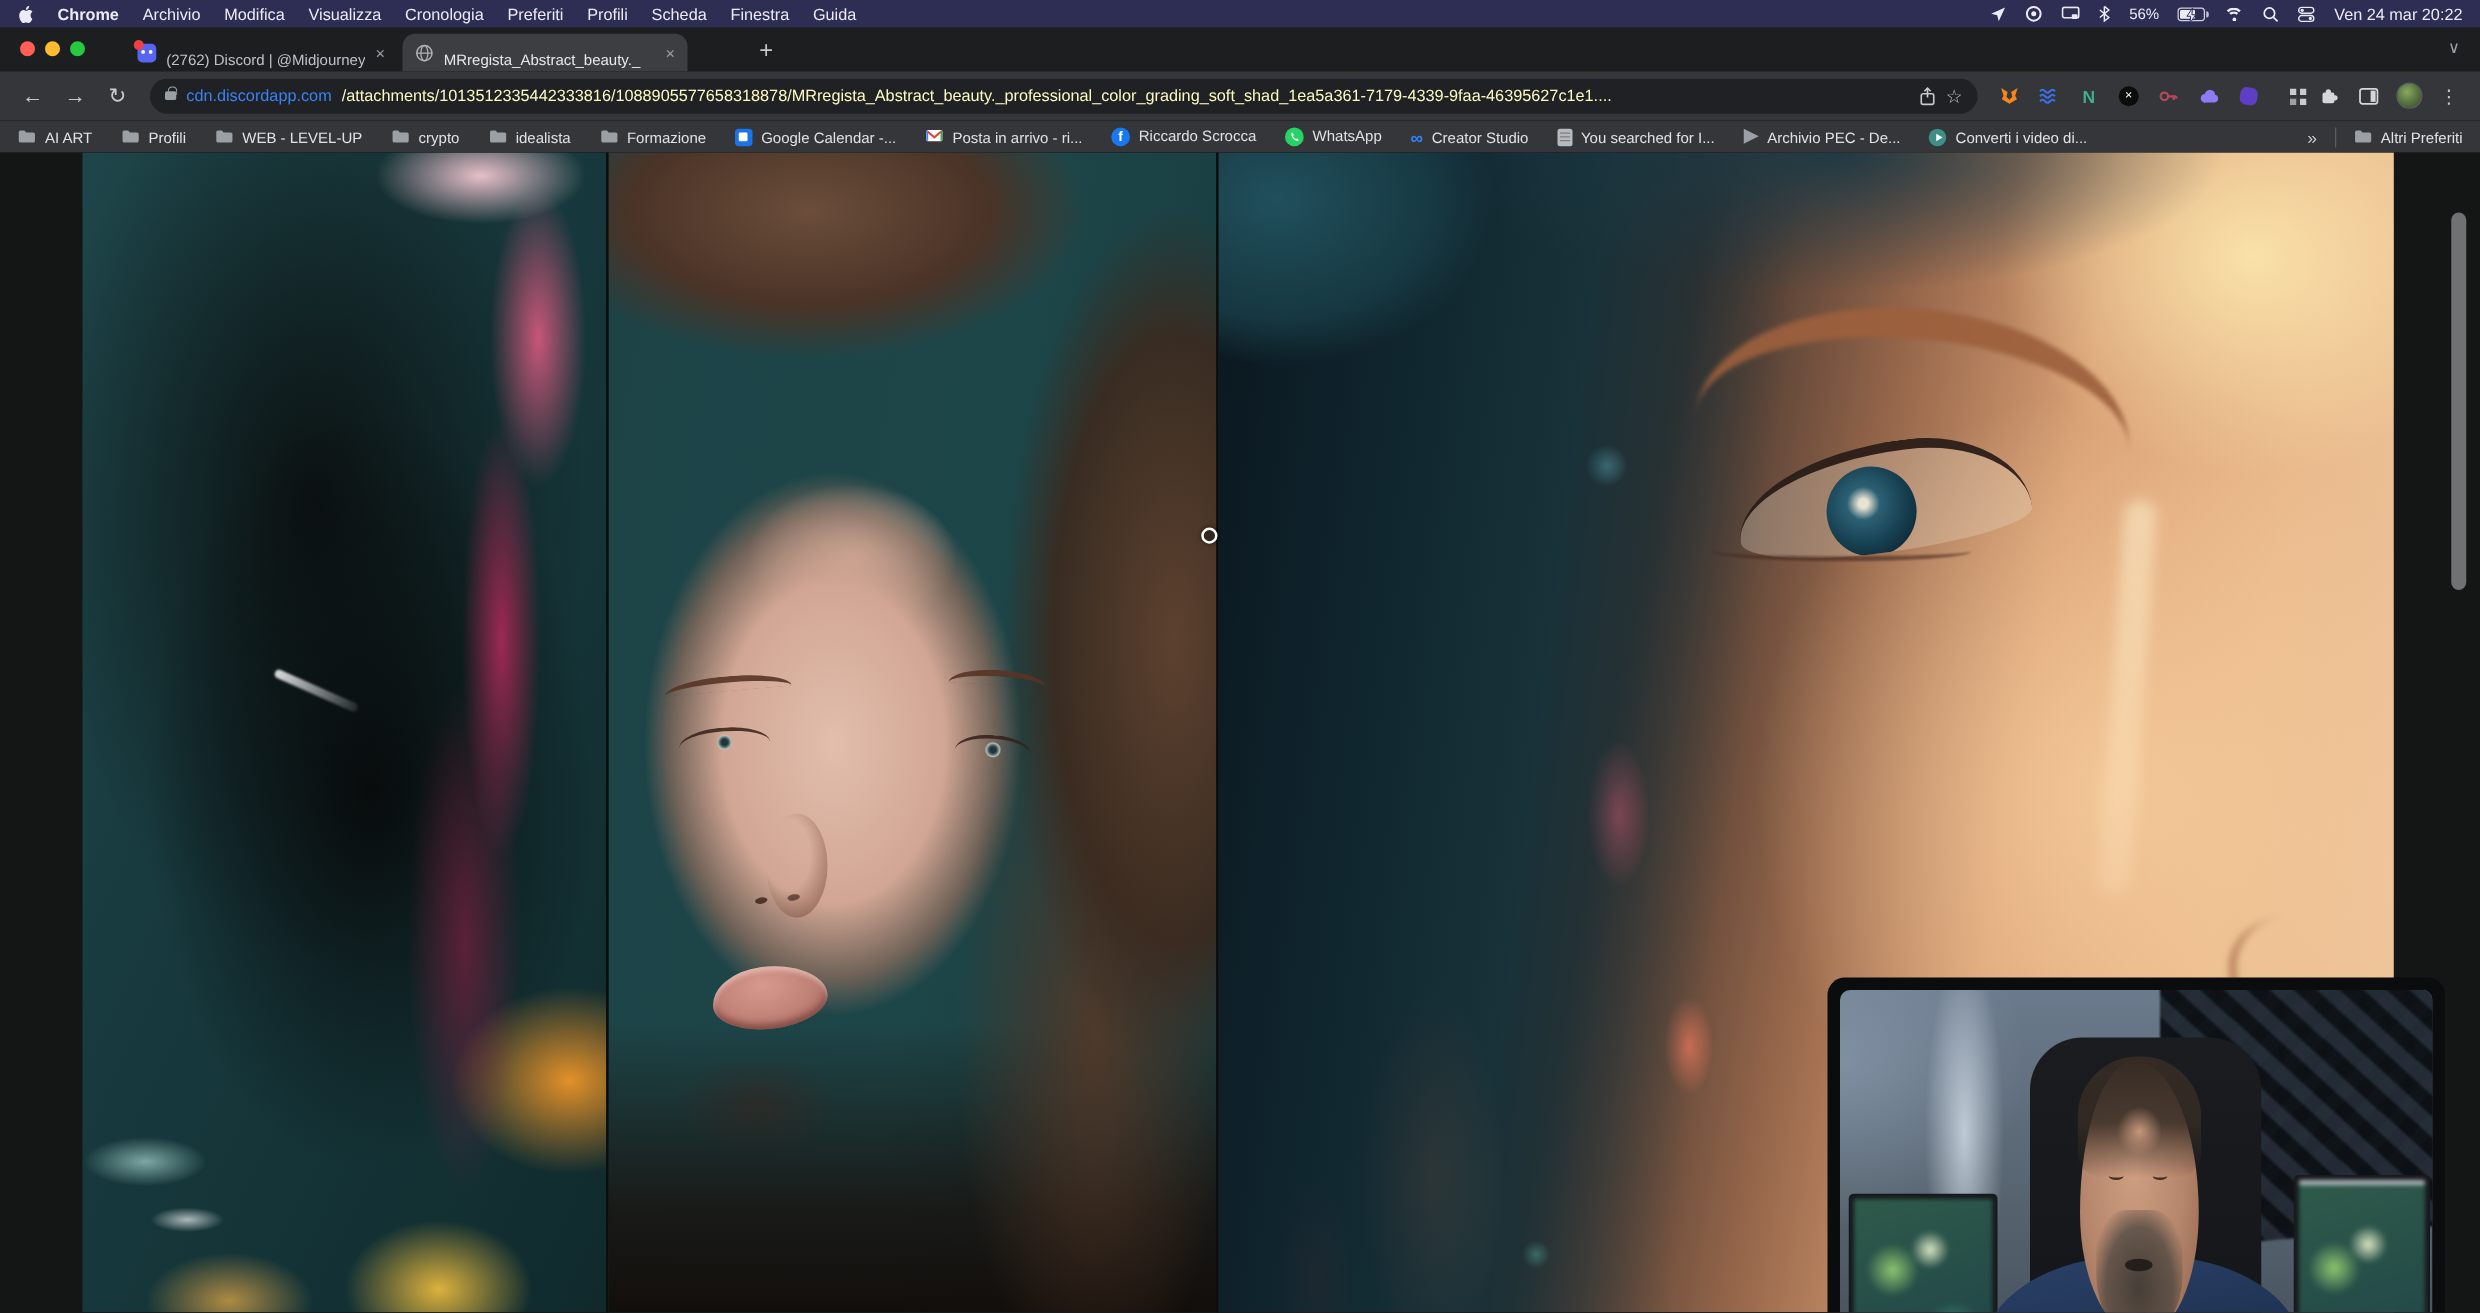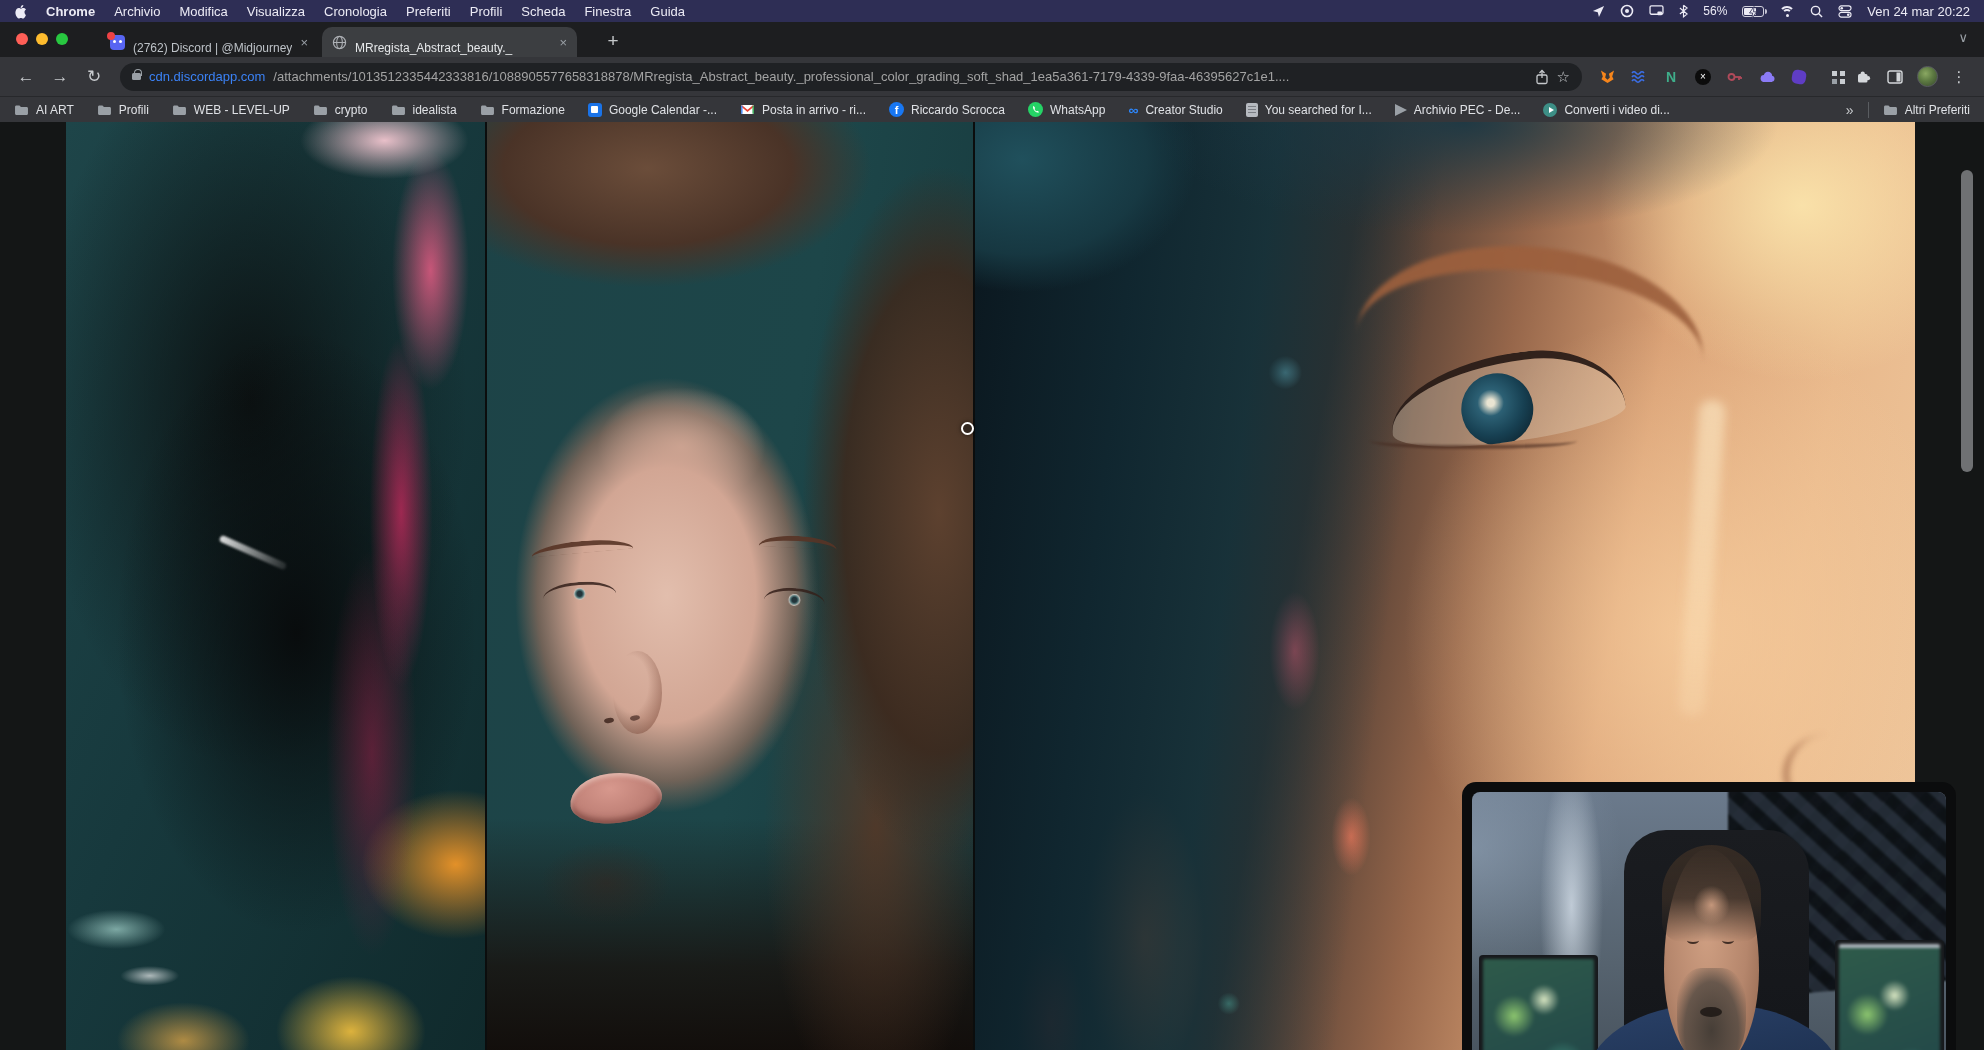--- a/index.html
+++ b/index.html
@@ -32,21 +32,21 @@
 
   
   .tabstrip { position:relative; height:35px; background:#1d1e20; }
   .tl { position:absolute; top:11px; width:12px; height:12px; border-radius:50%; }
   .tl-close { left:16px; background:#ff5f57; }
   .tl-min { left:36px; background:#febc2e; }
   .tl-max { left:56px; background:#28c840; }
   .tab { position:absolute; top:5px; height:30px; display:flex; align-items:center; gap:8px;
     padding:0 10px; font-size:12px; }
   .tab-inactive { left:100px; width:218px; color:#bdc2c7; }
-  .tab-active { left:322px; width:255px; background:#3c3e41; border-radius:10px 10px 0 0; color:#e6e8ea; }
+  .tab-active { left:322px; width:228px; background:#3c3e41; border-radius:10px 10px 0 0; color:#e6e8ea; }
   .tab-title { flex:1; white-space:nowrap; overflow:hidden; text-overflow:ellipsis;margin-top:12px; }
   .tab-close { color:#9aa0a6; font-size:13px; }
   .fav-discord { position:relative; width:15px; height:15px; background:#5865f2; border-radius:4px; }
   .fav-discord::before { content:""; position:absolute; left:3px; top:5px; width:3px; height:3px;
     background:#fff; border-radius:50%; box-shadow:6px 0 0 #fff; }
   .fav-discord::after { content:""; position:absolute; left:-3px; top:-3px; width:8px; height:8px;
     background:#ed4245; border-radius:50%; }
   .newtab { position:absolute; left:600px; top:6px; width:26px; height:26px; color:#c5c8ca;
     font-size:19px; display:flex; align-items:center; justify-content:center; }
   .tab-chevron { position:absolute; right:16px; top:8px; color:#9aa0a6; font-size:13px; }
@@ -54,40 +54,40 @@
   
   .toolbar { height:39px; background:#35363a; display:flex; align-items:center; padding:0 12px; gap:6px; }
   .nav-btn { width:28px; height:28px; display:flex; align-items:center; justify-content:center;
     color:#c7cacd; font-size:17px; }
   .url-pill { flex:1; height:28px; margin:0 6px; background:#1f2124; border-radius:14px;
     display:flex; align-items:center; padding:0 12px; gap:8px; min-width:0; }
   .lock { position:relative; width:9px; height:7px; background:#9aa0a6; border-radius:1.5px; flex:0 0 auto; }
   .lock::before { content:""; position:absolute; left:1.5px; top:-4px; width:6px; height:6px;
     border:1.5px solid #9aa0a6; border-bottom:none; border-radius:4px 4px 0 0; }
   .url-domain { color:#3b82f6; font-size:13px; white-space:nowrap; }
-  .url-path { color:#a3a3a3; font-size:13px; white-space:nowrap; overflow:hidden;
+  .url-path { color:#fef9c3; font-size:13px; white-space:nowrap; overflow:hidden;
     text-overflow:ellipsis; flex:1; min-width:0; }
   .pill-ic { color:#c7cacd; flex:0 0 auto; display:flex; align-items:center; font-size:15px; }
   .ext { width:26px; height:26px; display:flex; align-items:center; justify-content:center; flex:0 0 auto; }
   .ext-fox { width:15px; height:15px; }
   .ext-n { color:#3fae8a; font-weight:800; font-size:14px; }
   .ext-x { width:16px; height:16px; background:#0c0c0c; color:#fff; border-radius:50%;
     font-size:10px; display:flex; align-items:center; justify-content:center; }
   .ext-blob { width:14px; height:14px; background:#5f3dc4; border-radius:5px; transform:rotate(10deg); }
   .ext-grid { width:5px; height:5px; background:#c9cdd1; margin:-6px -6px 0 0;
     box-shadow:8px 0 0 #c9cdd1, 0 8px 0 #9aa0a6, 8px 8px 0 #c9cdd1; }
   .avatar { width:21px; height:21px; border-radius:50%;
     background:radial-gradient(circle at 40% 35%, #8aa862 0%, #5d7a42 45%, #36452c 100%);
     border:1.5px solid #5a5d61; }
   .menu-dots { color:#c7cacd; font-size:15px; }
 
   
   .bookbar { height:26px; background:#35363a; border-top:1px solid rgba(0,0,0,.25);
     display:flex; align-items:center; padding:0 14px; gap:23px; color:#dfe1e5; font-size:12px; }
-  .bm { display:flex; align-items:center; gap:7px; white-space:nowrap; }
+  .bm { display:flex; align-items:flex-start; gap:7px; white-space:nowrap; }
   .bm-right { margin-left:auto; display:flex; align-items:center; gap:14px; }
   .bb-sep { width:1px; height:16px; background:#5a5d61; }
   .ic-cal { width:14px; height:14px; background:#1a73e8; border-radius:3px; position:relative; }
   .ic-cal::after { content:""; position:absolute; inset:3.5px; background:#fff; border-radius:1px; }
   .ic-fb { width:15px; height:15px; background:#1877f2; color:#fff; border-radius:50%;
     font-size:11px; font-weight:700; display:flex; align-items:center; justify-content:center; }
   .ic-wa { width:15px; height:15px; background:#25d366; border-radius:50%;
     display:flex; align-items:center; justify-content:center; }
   .ic-meta { color:#2d88ff; font-weight:700; font-size:14px; line-height:1; }
   .ic-page { width:12px; height:14px; background:#b6bac0; border-radius:2px; position:relative; }

